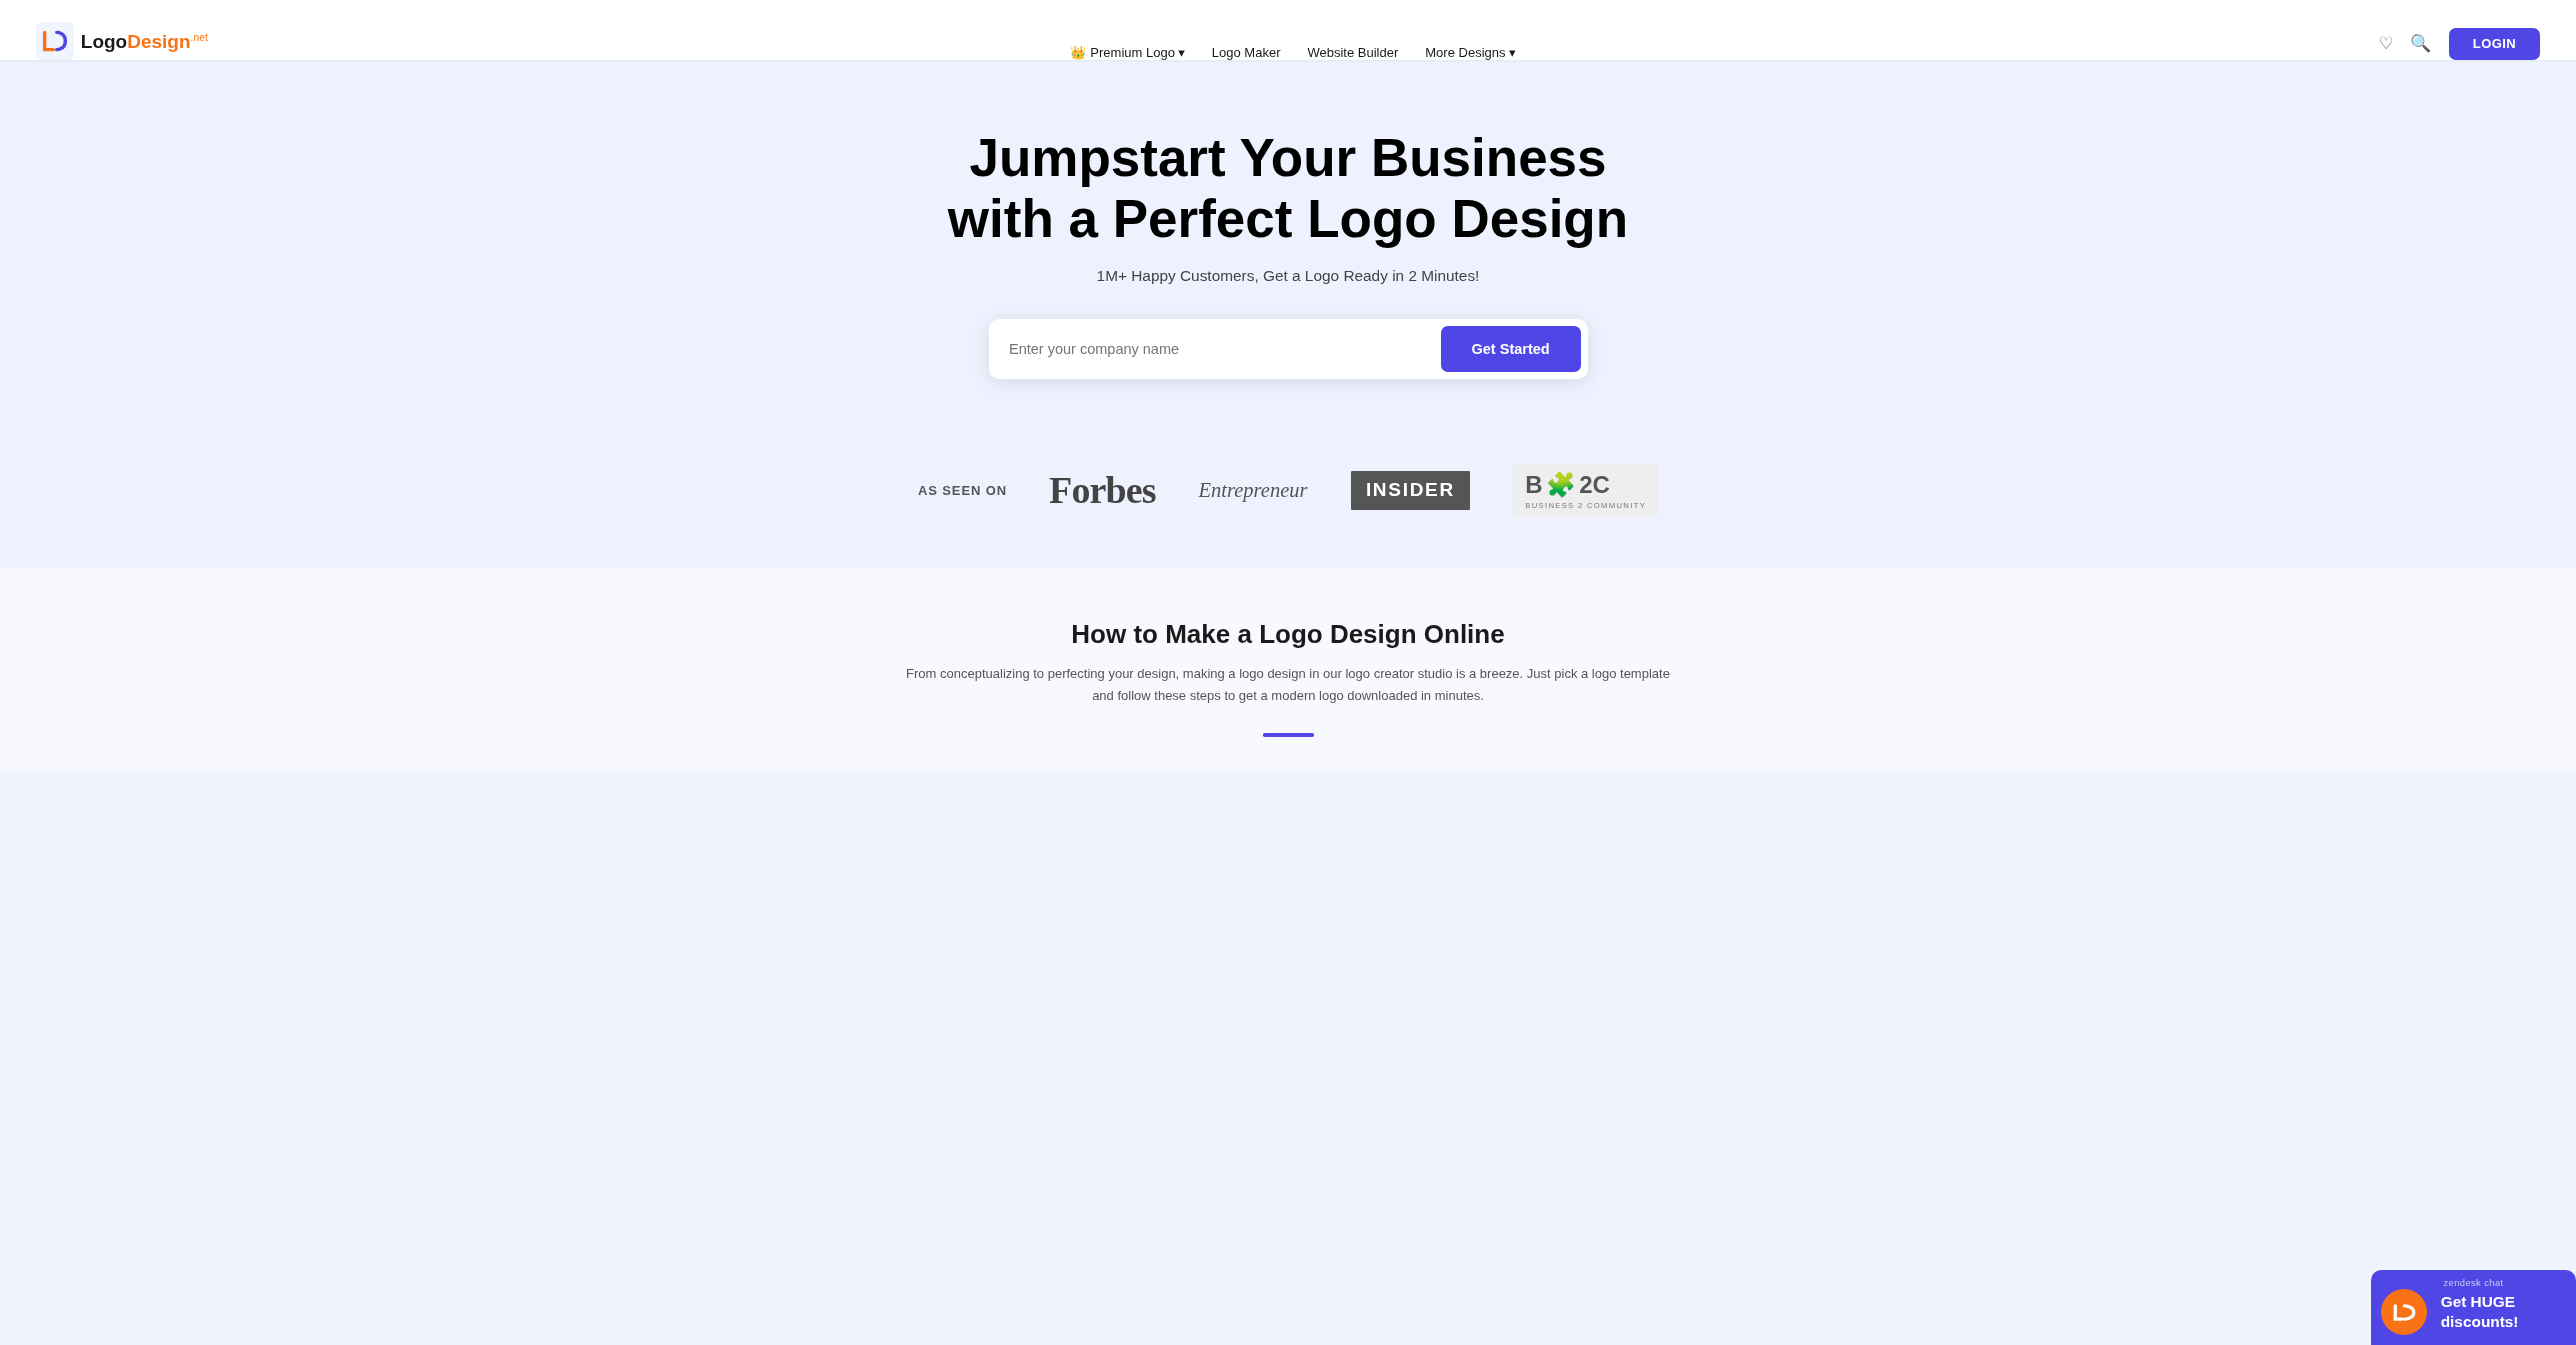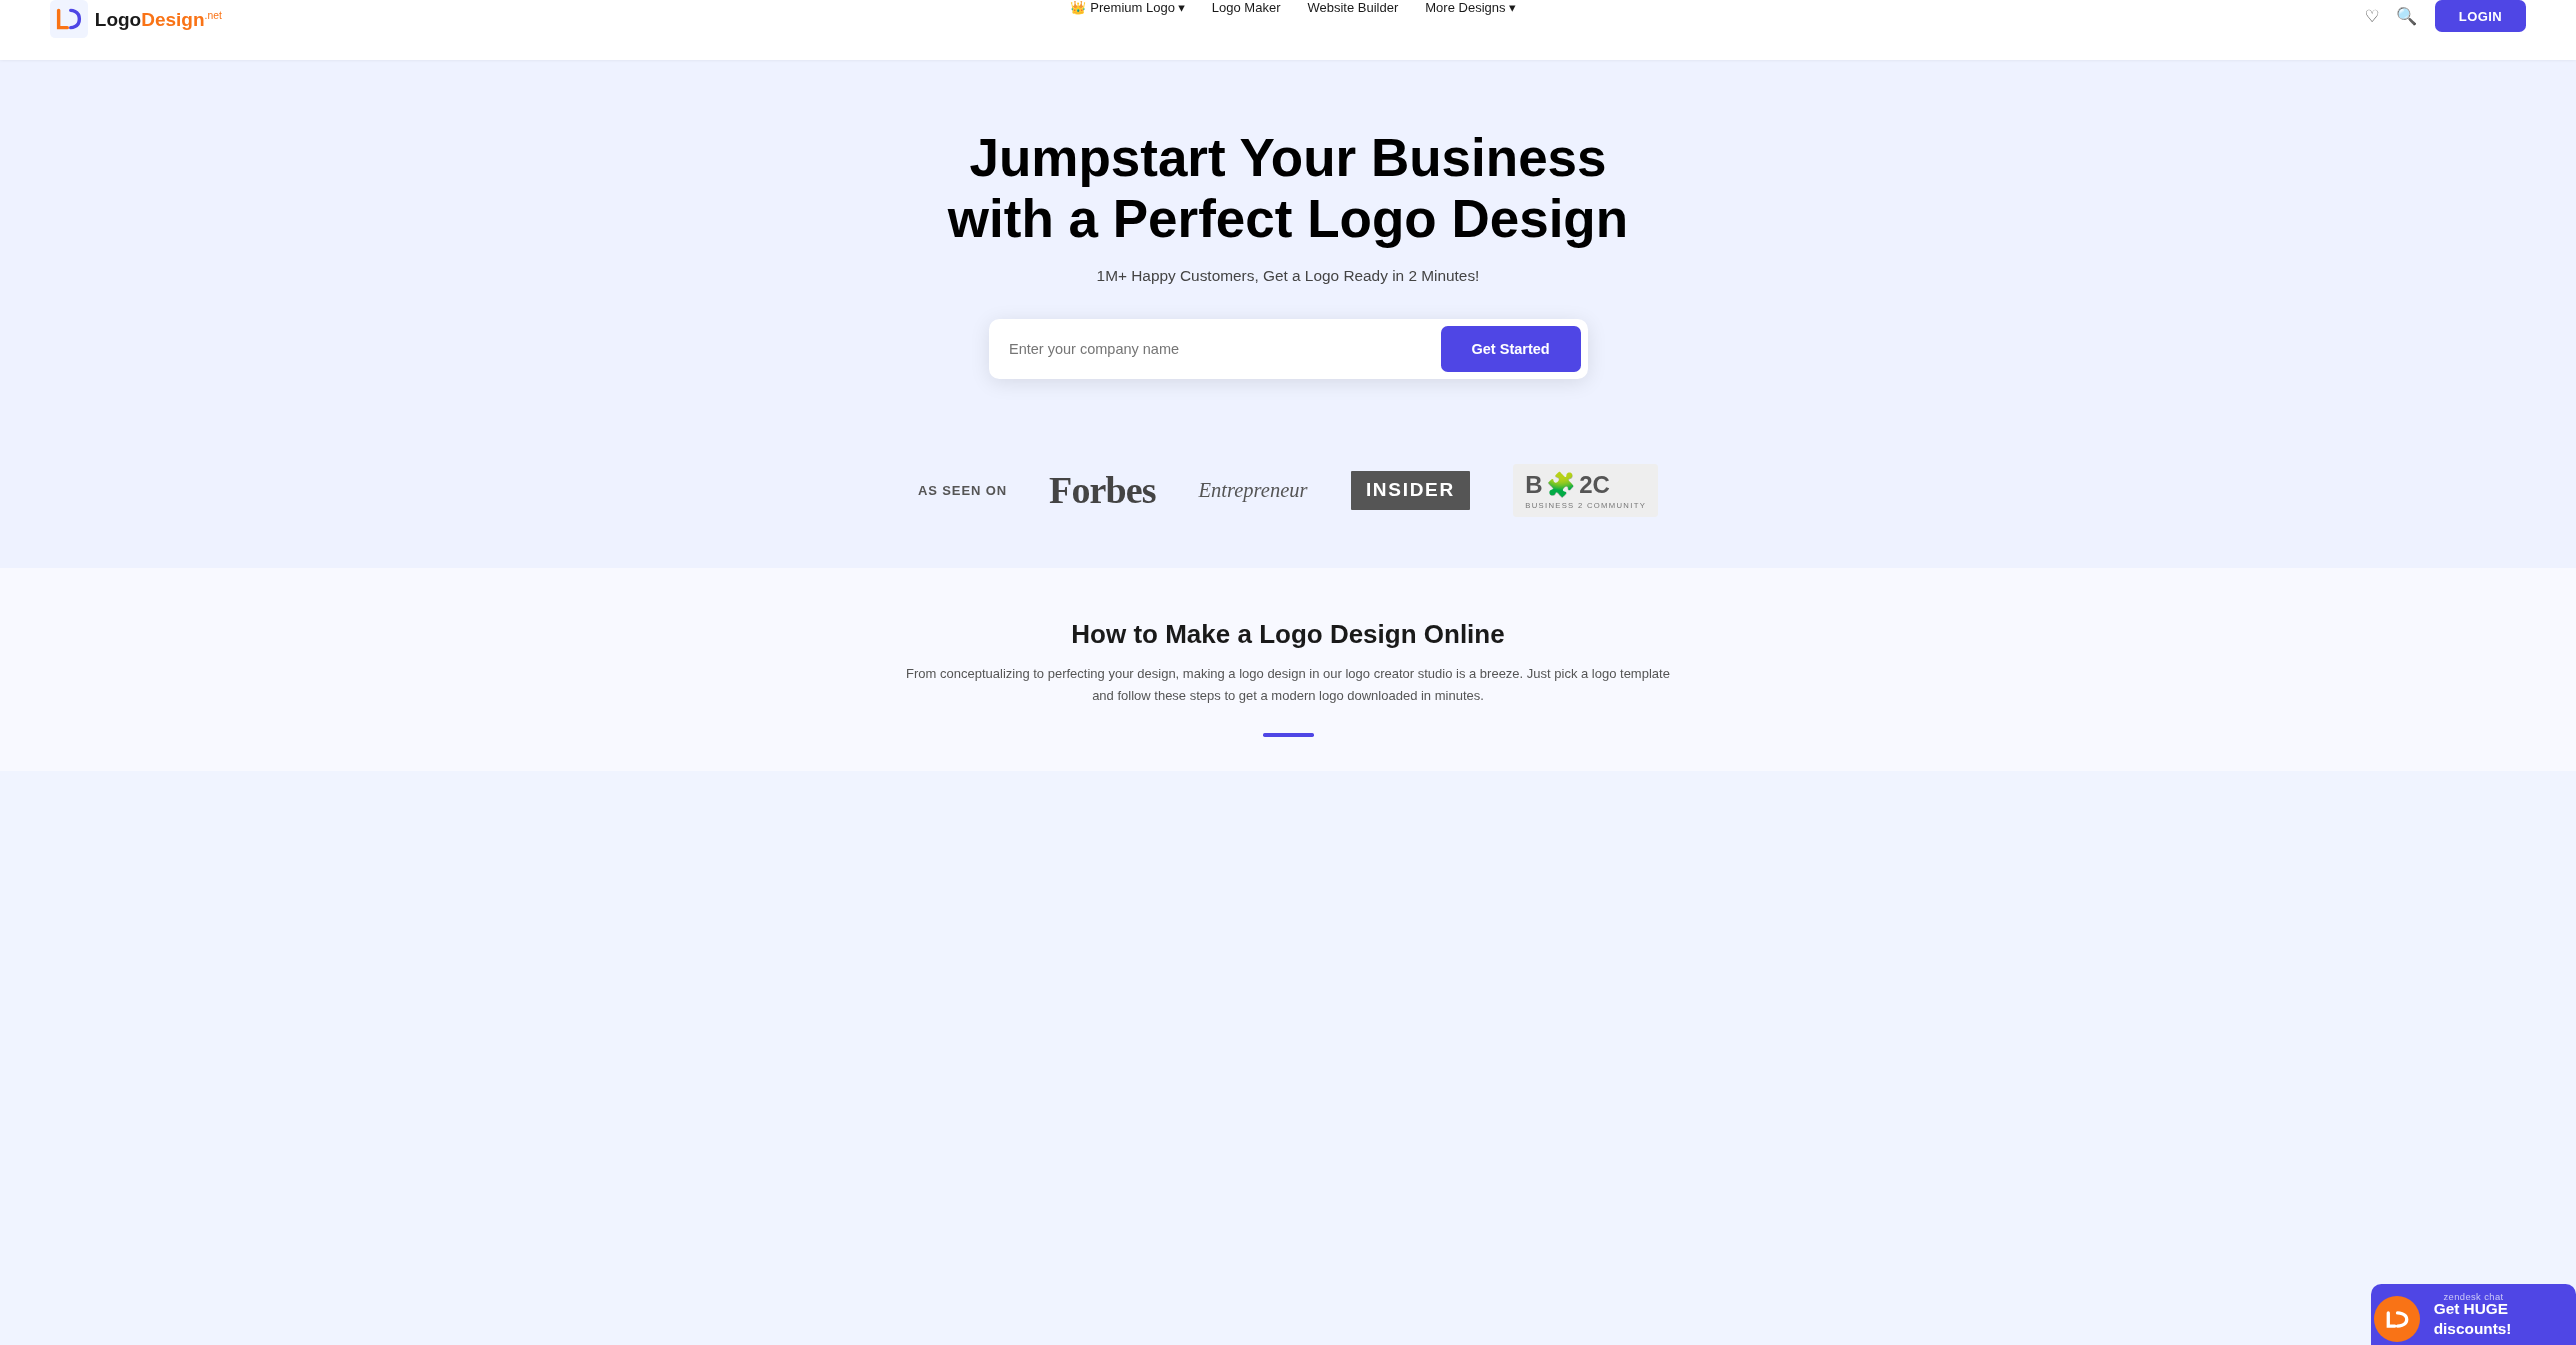--- a/index.html
+++ b/index.html
@@ -2,23 +2,23 @@
 <html style="font-size:13.7px"><head>
   <meta charset="utf-8">
   <style>
     * { margin: 0; padding: 0; box-sizing: border-box; }
     body { font-family: -apple-system, BlinkMacSystemFont, 'Segoe UI', sans-serif; background: #f0f4ff; }
 
     
     .navbar {
       background: #fff;
       display: flex;
-      align-items: flex-start;
+      align-items: flex-end;
       justify-content: space-between;
-      padding: 0 50px;
+      padding: 0 36px;
       height: 60px;
       box-shadow: 0 0.9px 3.4px rgba(0,0,0,0.08);
       position: relative;
       z-index: 10;
     }
     .logo-area {
       display: flex;
       align-items: center;
       gap: 6.8px;
     }
@@ -222,21 +222,21 @@
     }
 
     
     .zendesk-chat {
       position: fixed;
       bottom: 0;
       right: 0;
       width: 205px;
       background: #4f46e5;
       border-radius: 10.3px 10.3px 0 0;
-      padding: 3px;
+      padding: 10px;
       display: flex;
       align-items: center;
       gap: 13.7px;
       z-index: 100;
     }
     .zendesk-label {
       font-size: 9.4px;
       color: rgba(255,255,255,0.7);
       letter-spacing: 0.4px;
       position: absolute;

